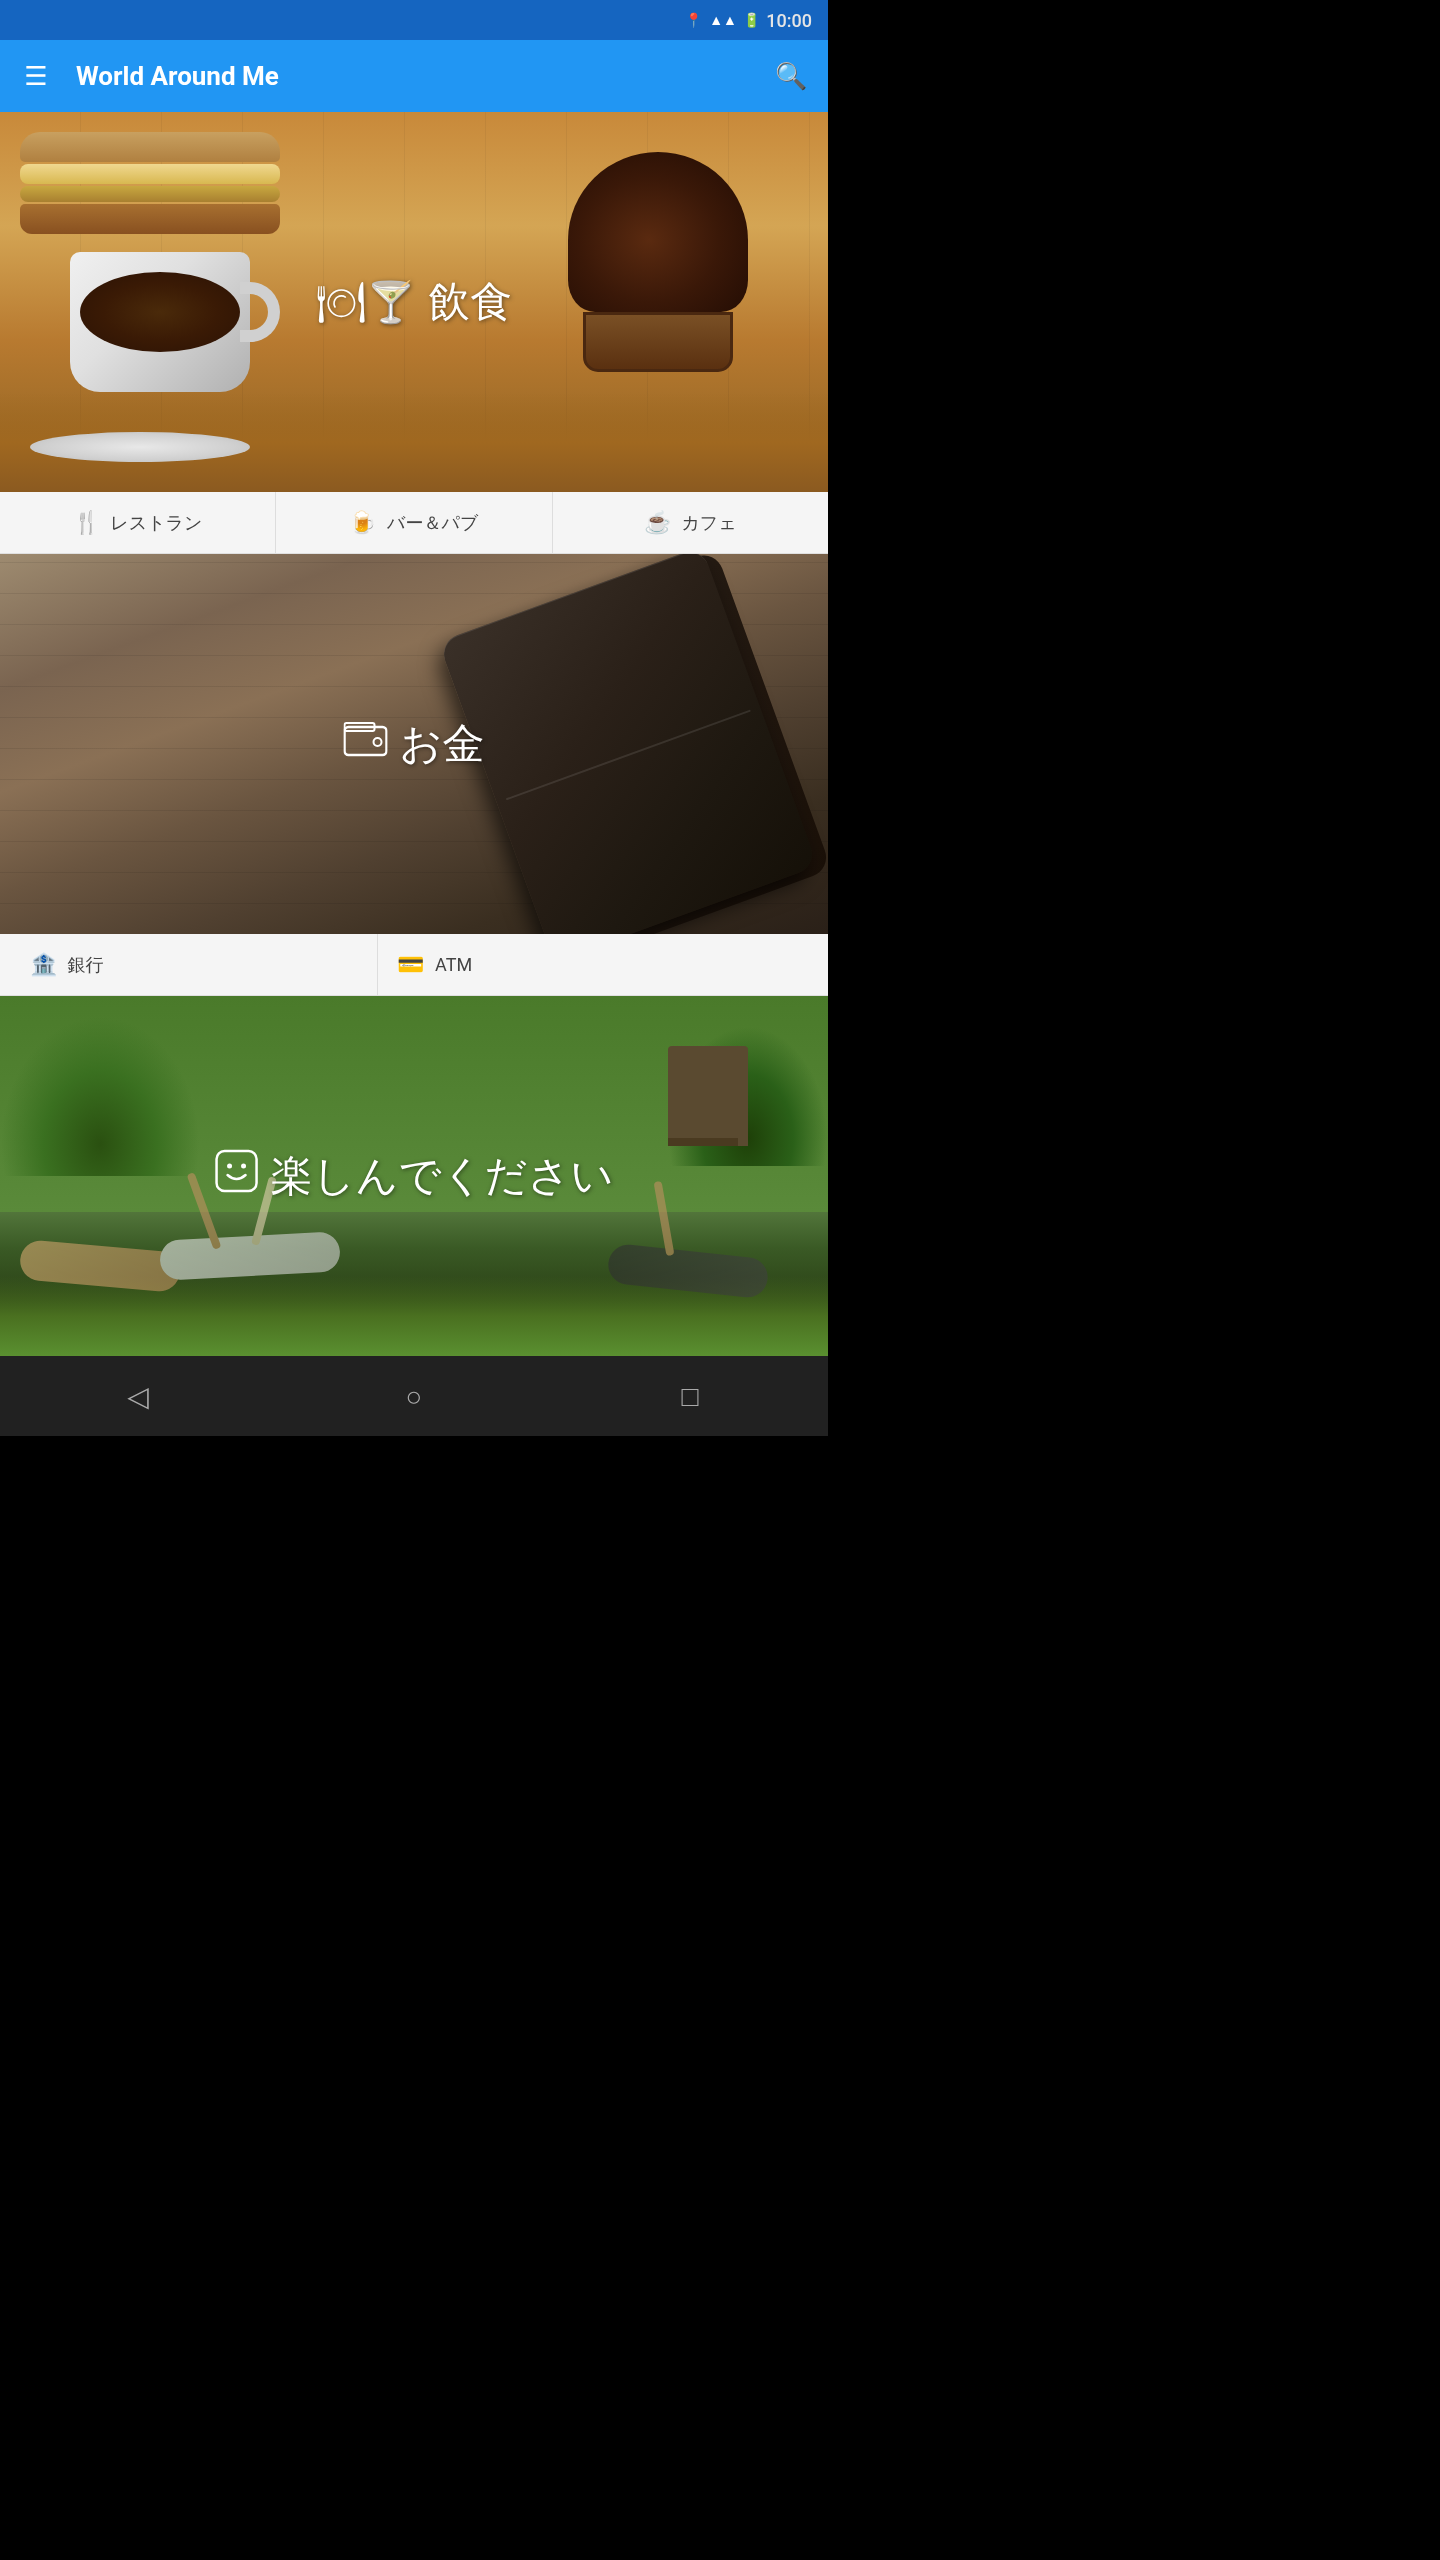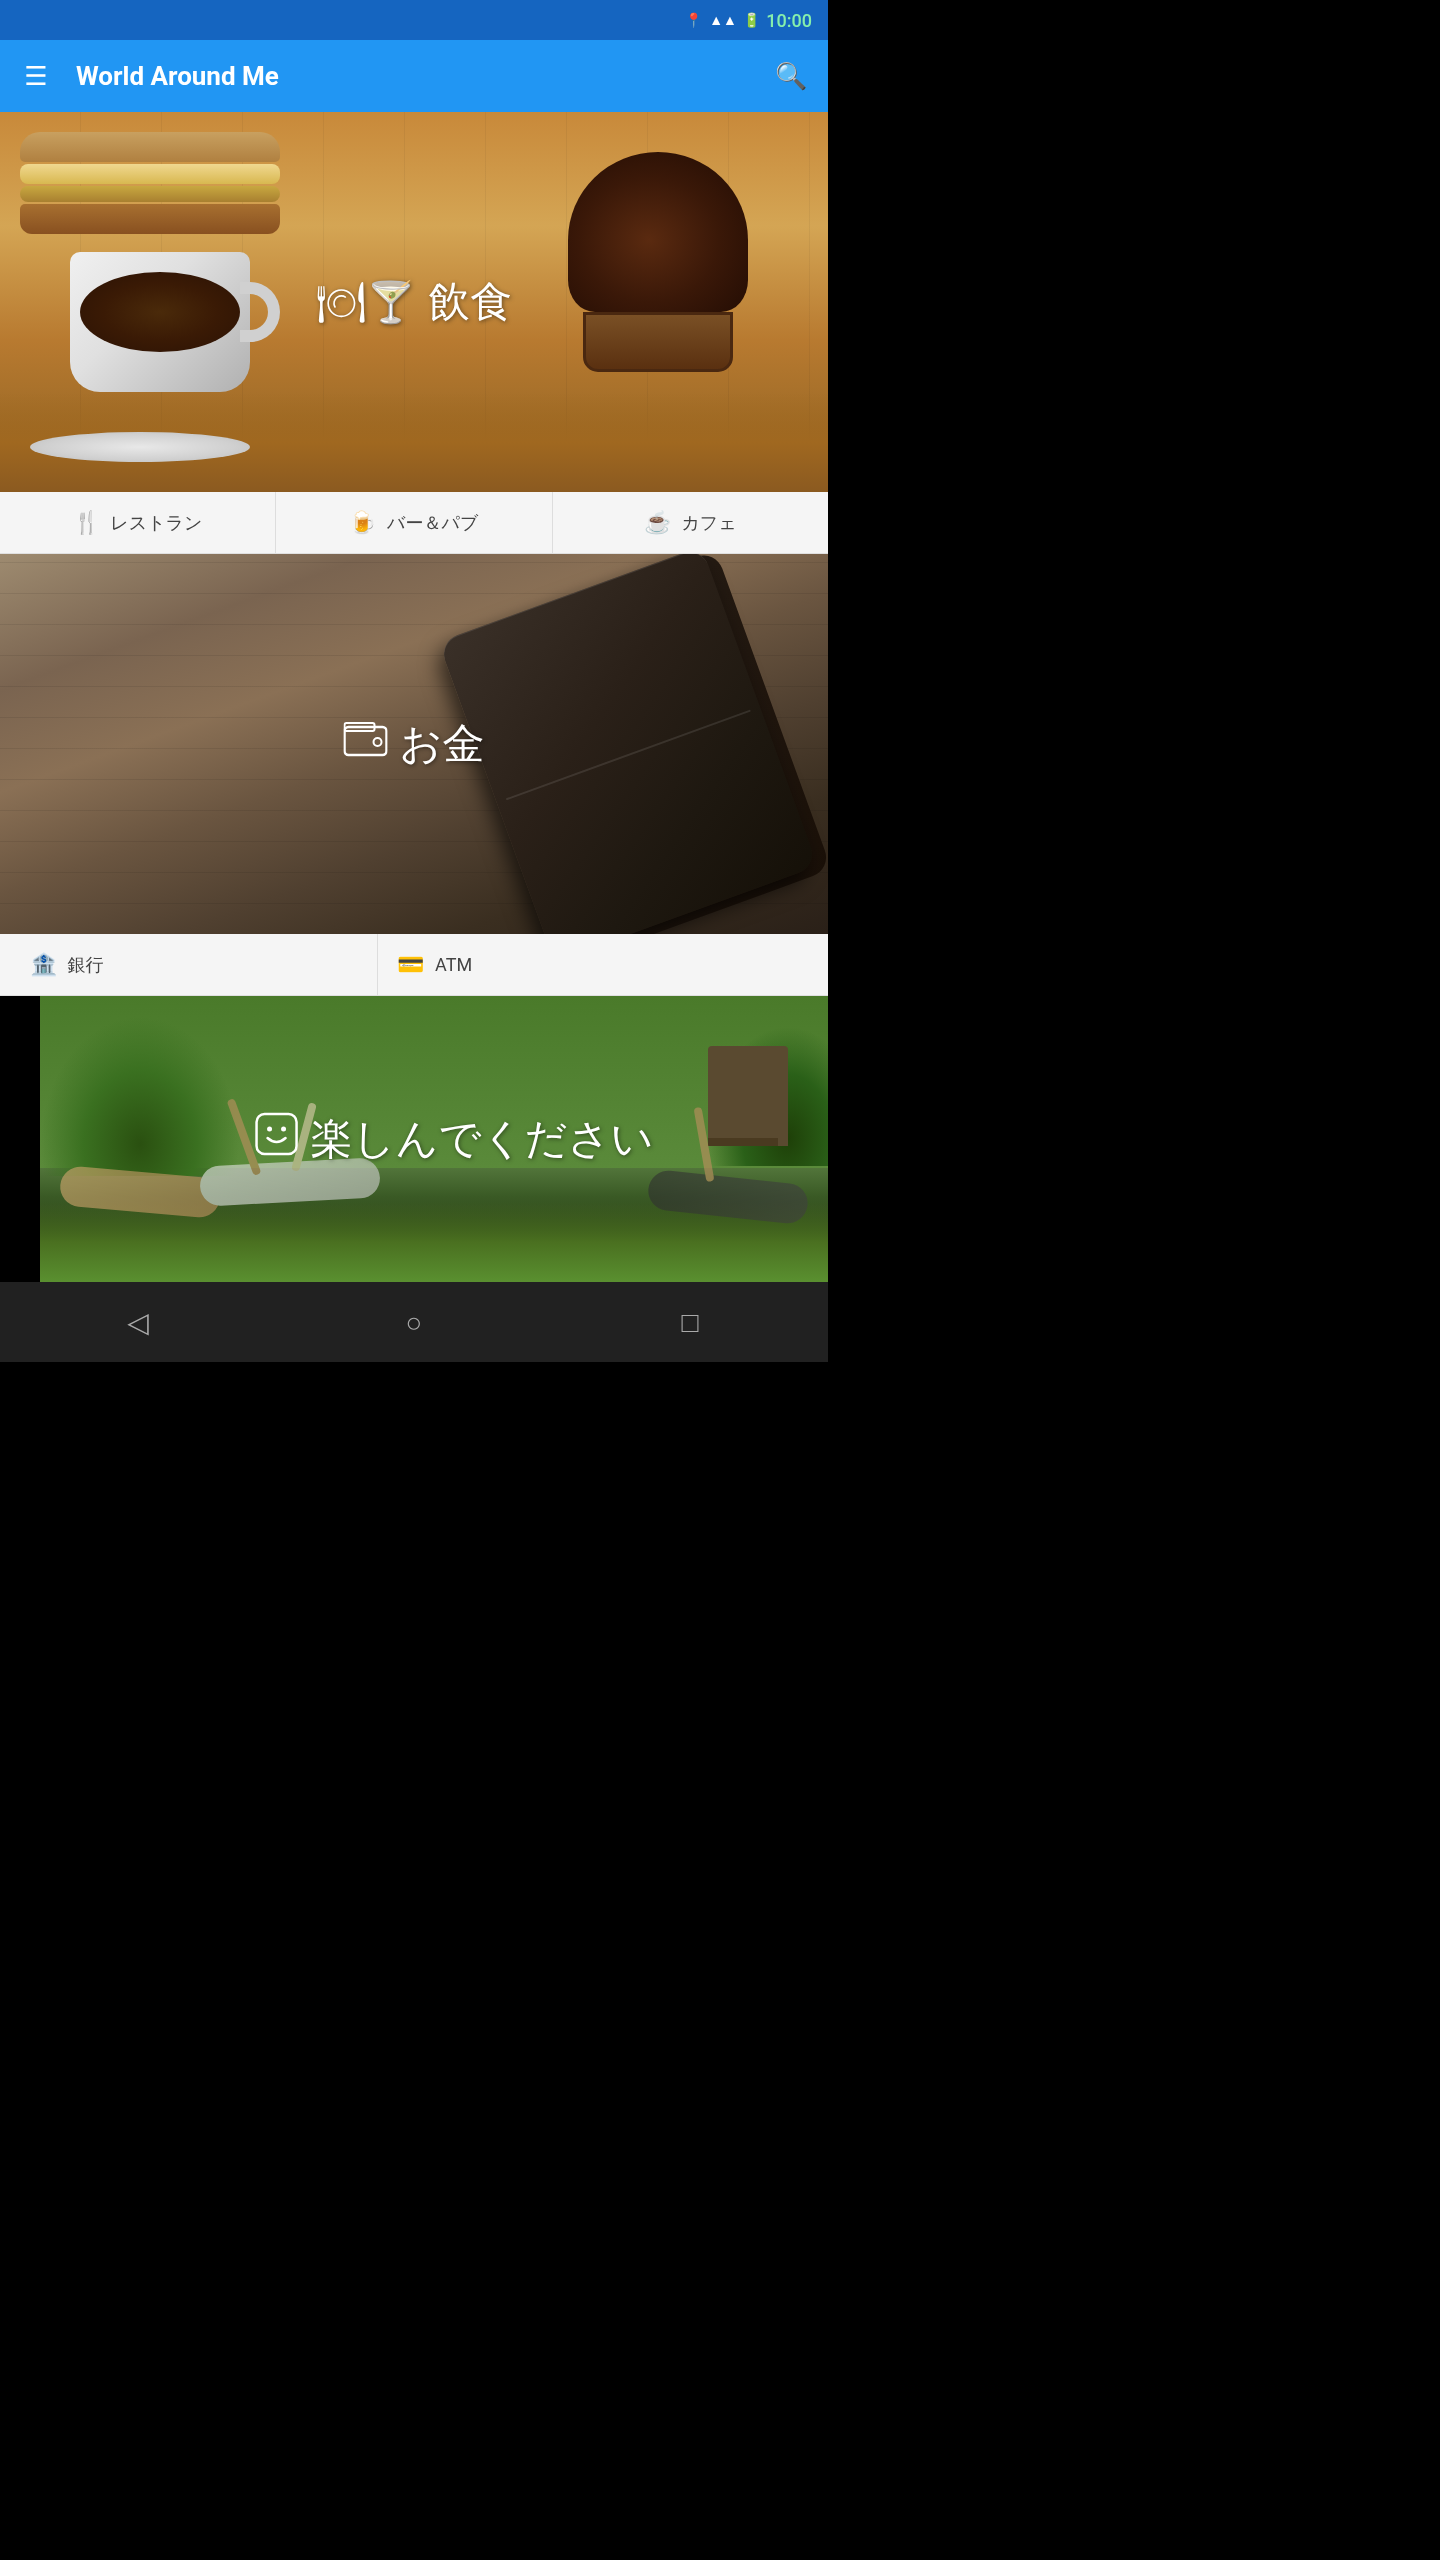--- a/index.html
+++ b/index.html
@@ -29,21 +29,21 @@
       gap: 8px;
     }
 
     .status-bar-icons {
       display: flex;
       align-items: center;
       gap: 6px;
     }
 
     .status-time {
-      color: #86efac;
+      color: #e5e5e5;
       font-size: 18px;
       font-weight: 500;
     }
 
     .status-icon {
       color: white;
       font-size: 14px;
     }
 
     
@@ -556,21 +556,21 @@
       <span>銀行</span>
     </div>
     <div class="sub-item" style="flex:1; justify-content:flex-start; padding-left:20px;">
       <span class="sub-item-icon">💳</span>
       <span>ATM</span>
     </div>
   </div>
 </div>
 
 <div class="section">
-  <div class="section-image fun-bg" style="height:286px;margin-left:40px;">
+  <div class="section-image fun-bg" style="height:360px;">
     <div class="fun-scene">
 
       <div style="position:absolute;top:0;left:0;width:100%;height:60%;background:linear-gradient(to bottom,#4a7a2a,#5a8a3a);"></div>
 
       <div style="position:absolute;top:20px;left:0;width:200px;height:160px;background:radial-gradient(ellipse at 50% 80%,#2a5010 0%,#3a7020 40%,transparent 70%);"></div>
       <div style="position:absolute;top:30px;right:0;width:160px;height:140px;background:radial-gradient(ellipse at 50% 80%,#1e4008 0%,#2a6018 40%,transparent 70%);"></div>
 
       <div style="position:absolute;top:50px;right:80px;width:80px;height:100px;background:#5a4a30;border-radius:4px 4px 0 0;">
         <div style="width:70px;height:8px;background:#4a3a20;position:absolute;bottom:0;"></div>
       </div>

